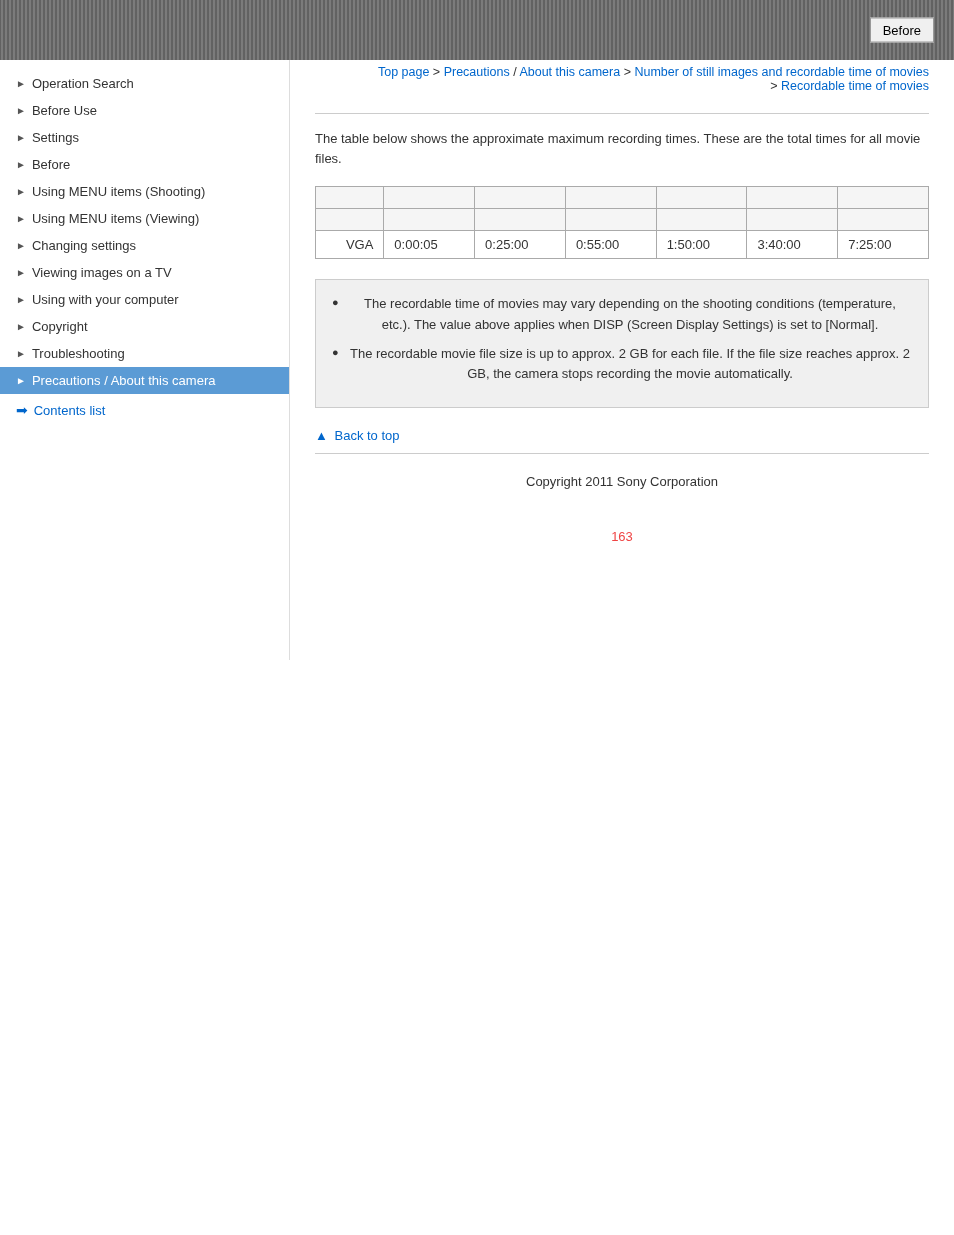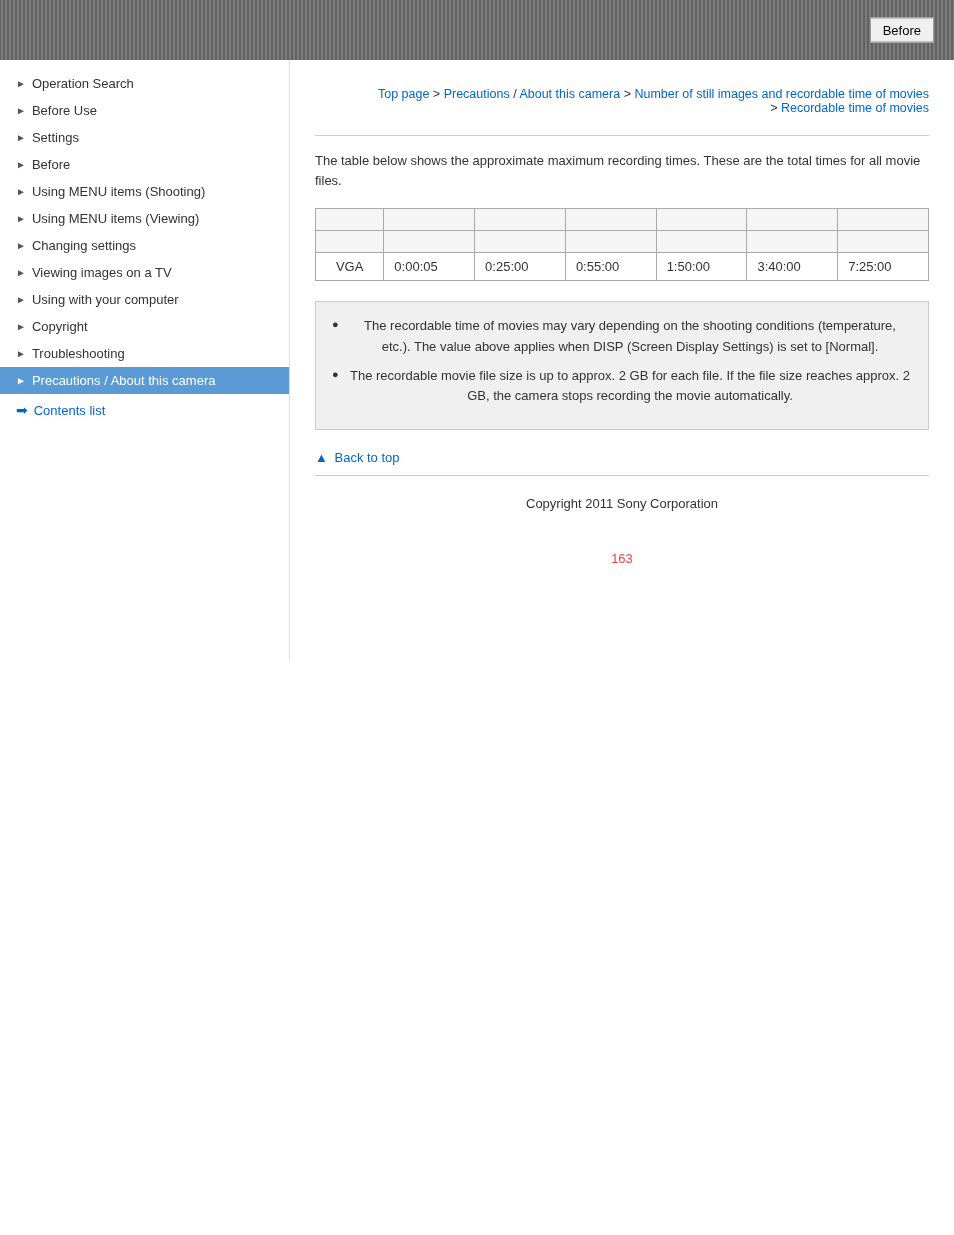--- a/index.html
+++ b/index.html
@@ -64,21 +64,21 @@
     }
     .contents-arrow {
       color: #0066cc;
       margin-right: 6px;
       font-size: 14px;
     }
 
     
     .content {
       flex: 1;
-      padding: 27px 25px;
+      padding: 5px 25px;
     }
 
     
     .breadcrumb {
       text-align: right;
       margin-bottom: 20px;
       font-size: 12.5px;
     }
     .breadcrumb a {
       color: #0066cc;
@@ -107,21 +107,21 @@
     .data-table th, .data-table td {
       border: 1px solid #aaa;
       padding: 6px 10px;
       text-align: left;
       font-size: 13px;
     }
     .data-table th {
       background: #f5f5f5;
     }
     .data-table td:first-child {
-      text-align: center;
+      text-align: right;
       font-weight: normal;
     }
     .header-row-top th { height: 22px; }
     .header-row-bottom th { height: 22px; }
 
     
     .notes-box {
       background: #f0f0f0;
       border: 1px solid #ccc;
       padding: 14px 16px;

